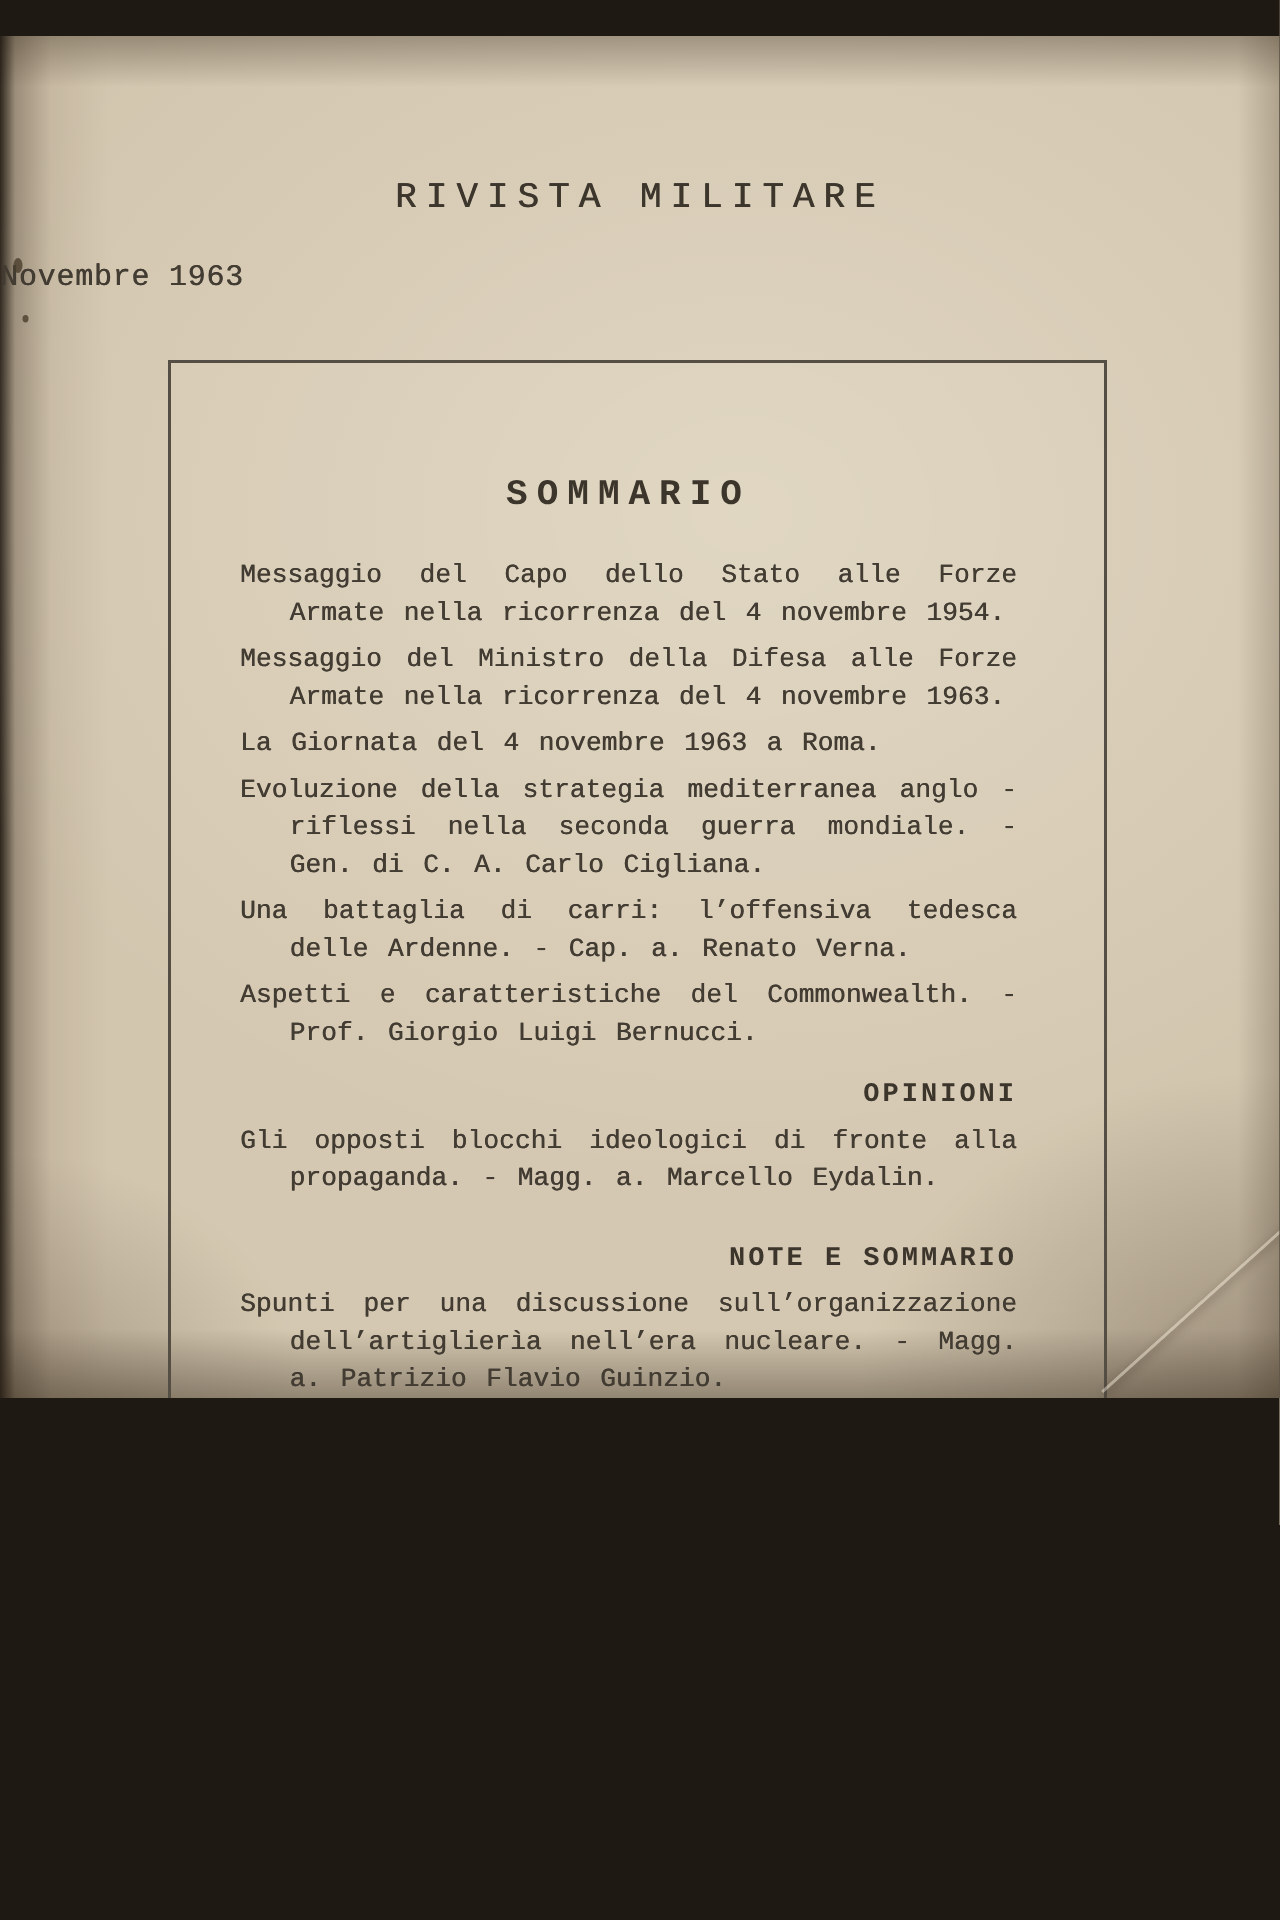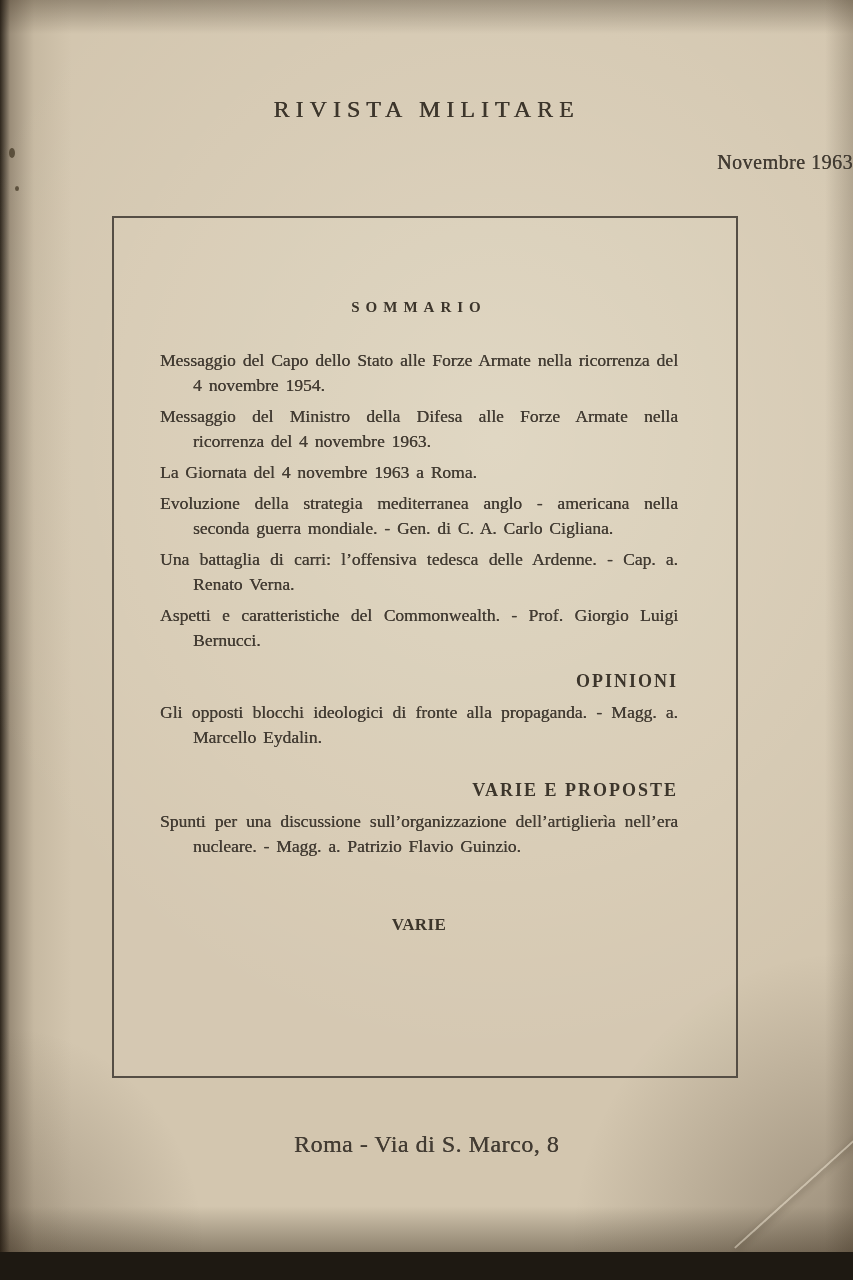--- a/index.html
+++ b/index.html
@@ -1,32 +1,33 @@
 <!DOCTYPE html>
 <html><head>
 <meta charset="utf-8">
 <style>
   html, body { margin: 0; padding: 0; background: #1e1912; }
 
   .photo {
     position: relative;
     width: 853px;
-    height: 1252px;
+    height: 908px;
     overflow: hidden;
-    font-family: Liberation Serif, serif;
+    font-family: Liberation Mono, monospace;
     color: #433c33;
     background:
       radial-gradient(120% 90% at 58% 35%, rgba(255,252,240,0.28) 0%, rgba(255,252,240,0) 55%),
       radial-gradient(55% 40% at 100% 100%, rgba(61,47,32,0.38) 0%, rgba(61,47,32,0) 60%),
       radial-gradient(40% 30% at 0% 100%, rgba(61,47,32,0.30) 0%, rgba(61,47,32,0) 60%),
       linear-gradient(90deg, rgba(28,21,13,0.90) 0px, rgba(70,56,40,0.40) 10px, rgba(120,104,80,0.14) 34px, rgba(0,0,0,0) 72px),
       linear-gradient(270deg, rgba(73,60,42,0.28) 0px, rgba(0,0,0,0) 28px),
       linear-gradient(180deg, rgba(64,52,36,0.40) 0px, rgba(0,0,0,0) 34px),
       linear-gradient(0deg, rgba(56,45,30,0.45) 0px, rgba(0,0,0,0) 46px),
       #d3c6af;
+    margin-top: 24px;
   }
 
   .speck {
     position: absolute;
     background: #4a3e2c;
     border-radius: 50%;
     opacity: 0.8;
   }
 
   .page-edge-highlight {
@@ -47,41 +48,41 @@
     font-size: 24px;
     font-weight: normal;
     letter-spacing: 6px;
     line-height: 30px;
     color: #3d362c;
     text-shadow: 0.4px 0 0 currentColor;
   }
 
   .issue-date {
     margin-top: 26px;
-    text-align: right;
+    text-align: left;
     font-size: 20px;
     letter-spacing: 0.5px;
     line-height: 24px;
     text-shadow: 0.3px 0 0 currentColor;
   }
 
   .toc-box {
     box-sizing: border-box;
     width: 626px;
     height: 862px;
     margin: 42px 0 0 112px;
     border: 2px solid #554e45;
     padding: 76px 58px 0 46px;
     background: rgba(255,250,236,0.05);
   }
 
   .toc-heading {
     margin: 0 0 28px 0;
     text-align: center;
-    font-size: 15px;
+    font-size: 24px;
     font-weight: bold;
     letter-spacing: 6px;
     line-height: 26px;
     color: #3c352b;
   }
 
   .entry {
     margin: 0 0 6px 0;
     font-size: 17.5px;
     line-height: 25px;
@@ -139,28 +140,28 @@
 
   <div class="issue-date">Novembre 1963</div>
 
   <div class="toc-box">
 
     <h2 class="toc-heading">SOMMARIO</h2>
 
     <p class="entry">Messaggio del Capo dello Stato alle Forze Armate nella ricorrenza del 4 novembre 1954.</p>
     <p class="entry">Messaggio del Ministro della Difesa alle Forze Armate nella ricorrenza del 4 novembre 1963.</p>
     <p class="entry">La Giornata del 4 novembre 1963 a Roma.</p>
-    <p class="entry">Evoluzione della strategia mediterranea anglo - americana nella seconda guerra mondiale. - Gen. di C. A. Carlo Cigliana.</p>
+    <p class="entry">Evoluzione della strategia mediterranea anglo - riflessi nella seconda guerra mondiale. - Gen. di C. A. Carlo Cigliana.</p>
     <p class="entry">Una battaglia di carri: l’offensiva tedesca delle Ardenne. - Cap. a. Renato Verna.</p>
     <p class="entry">Aspetti e caratteristiche del Commonwealth. - Prof. Giorgio Luigi Bernucci.</p>
 
     <h3 class="section-heading first">OPINIONI</h3>
     <p class="entry">Gli opposti blocchi ideologici di fronte alla propaganda. - Magg. a. Marcello Eydalin.</p>
 
-    <h3 class="section-heading">VARIE E PROPOSTE</h3>
+    <h3 class="section-heading">NOTE E SOMMARIO</h3>
     <p class="entry">Spunti per una discussione sull’organizzazione dell’artiglierìa nell’era nucleare. - Magg. a. Patrizio Flavio Guinzio.</p>
 
     <div class="box-footer">
       <div class="line">VARIE</div>
     </div>
 
   </div>
 
   <div class="publisher-address">Roma - Via di S. Marco, 8</div>
 

